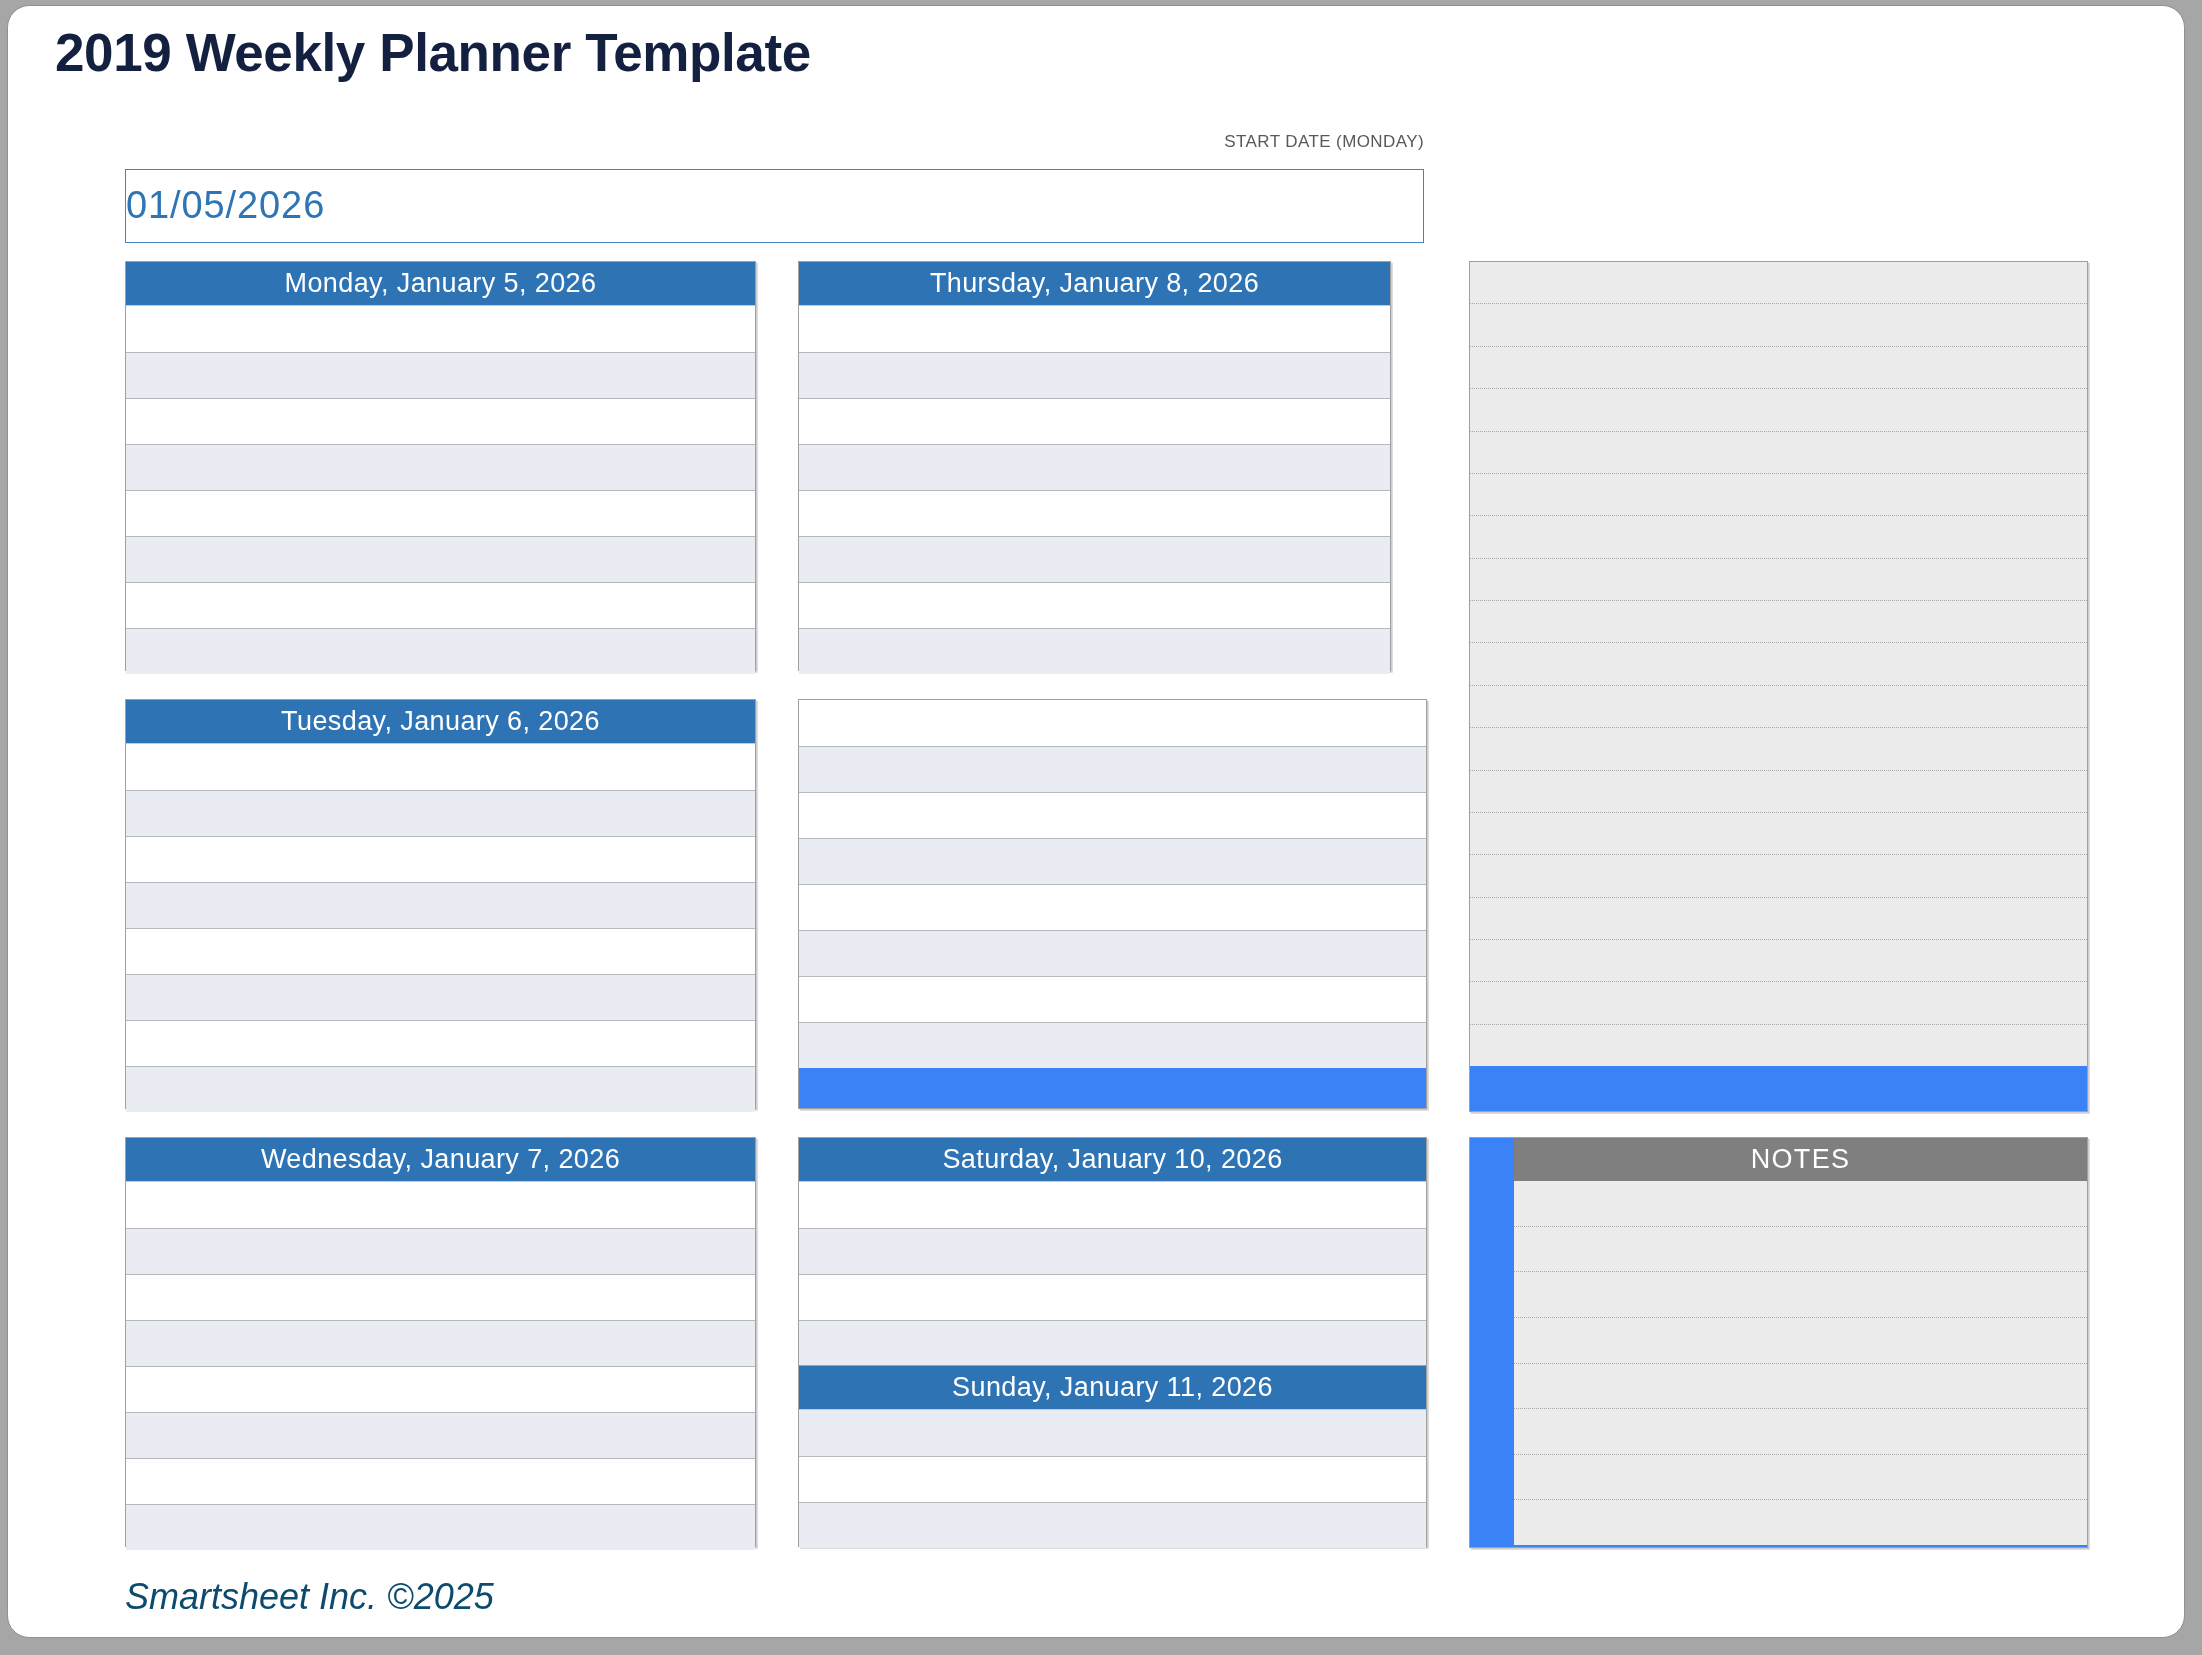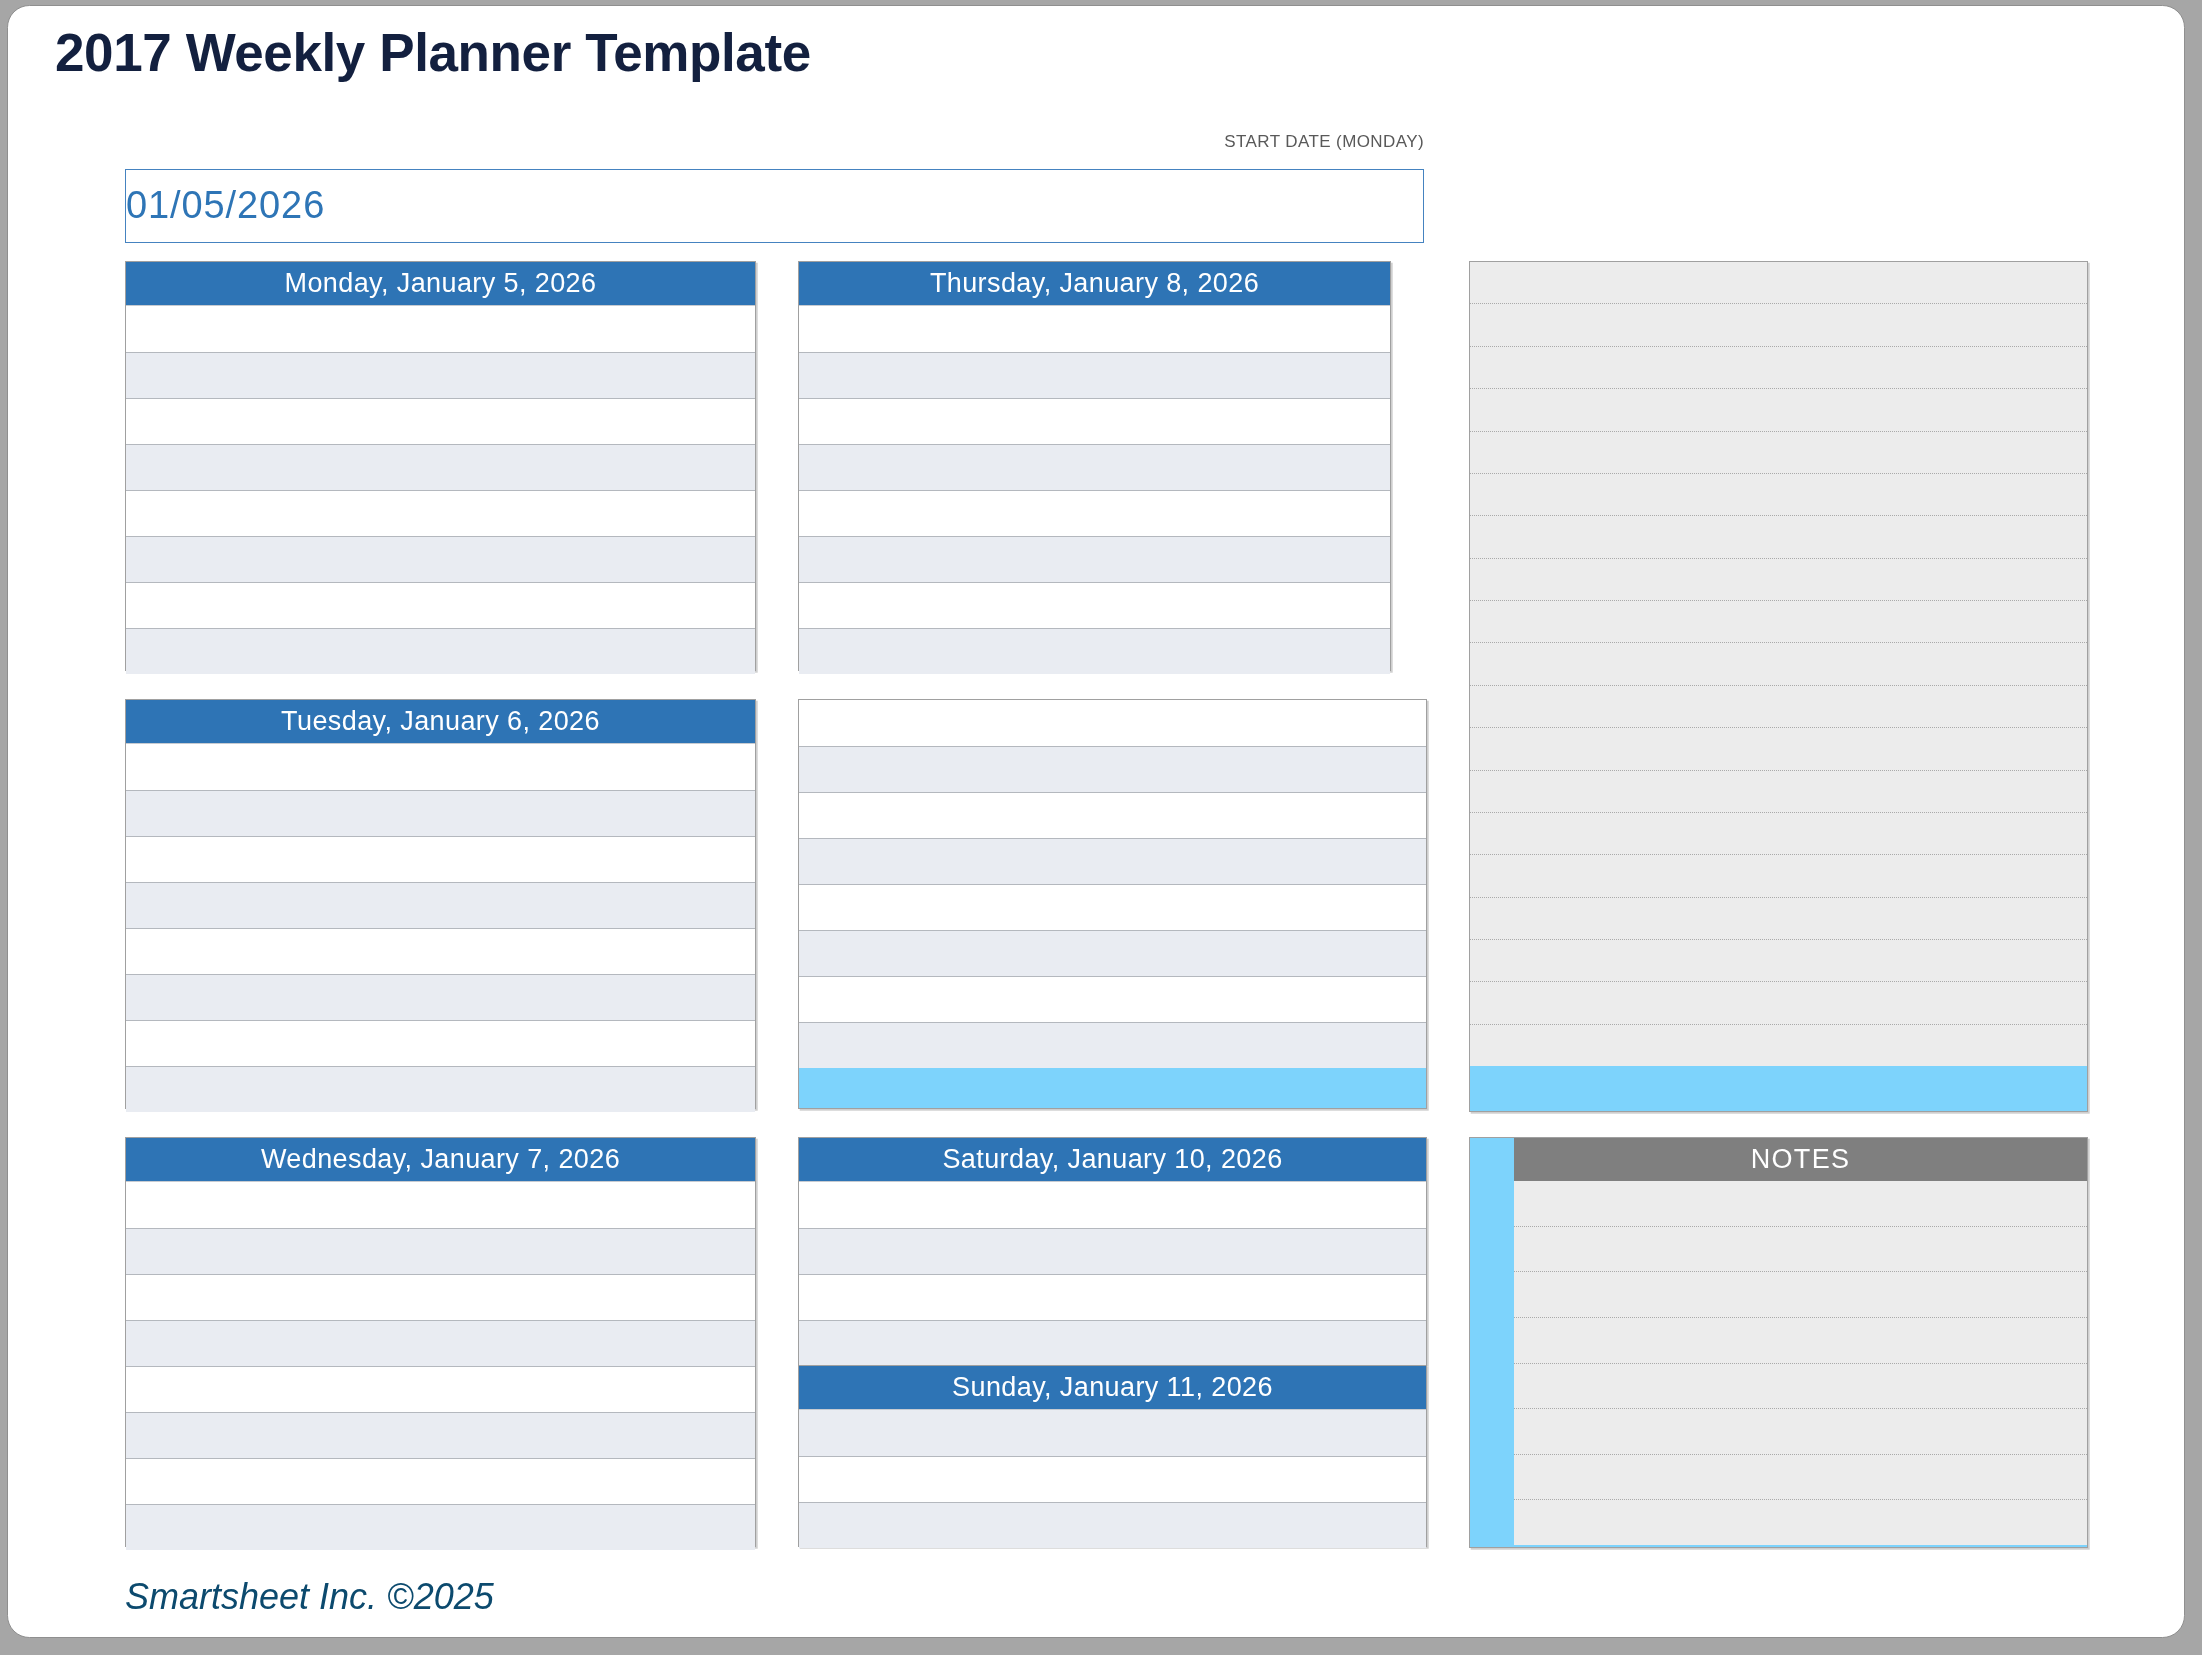--- a/index.html
+++ b/index.html
@@ -31,21 +31,21 @@
     box-sizing:border-box;
     border:1.7px solid #4583c0;
     background:#ffffff;
     line-height:71px;
     font-size:38px;color:#2e75b6;letter-spacing:0.9px;
   }
   .panel{
     position:absolute;
     box-sizing:border-box;
     border:0.9px solid #a0a0a0;
-    background:#7dd3fc;
+    background:#3b82f6;
     box-shadow:1.7px 1.7px 0 #cfcfcf;
   }
   .hd{
     height:43px;line-height:43px;
     text-align:center;
     font-size:27px;color:#ffffff;
     letter-spacing:0.4px;
     white-space:nowrap;overflow:hidden;
   }
   .day .hd{background:#2e74b5;border-bottom:0.9px solid #c7cbd1;}
@@ -74,21 +74,21 @@
     position:absolute;left:125px;top:1576px;width:1963px;
     text-align:left;
     font-size:36px;font-style:italic;color:#0c4a6e;
   }
 </style>
 </head>
 <body>
 
 <div class="page"></div>
 
-<div class="title">2017 Weekly Planner Template</div>
+<div class="title">2019 Weekly Planner Template</div>
 
 <div class="start-label">START DATE (MONDAY)</div>
 
 <div class="date-box">
   <span>01/05/2026</span>
 </div>
 
 <section class="panel day" id="p-monday">
   <header class="hd">Monday, January 5, 2026</header>
   <div class="rows">

